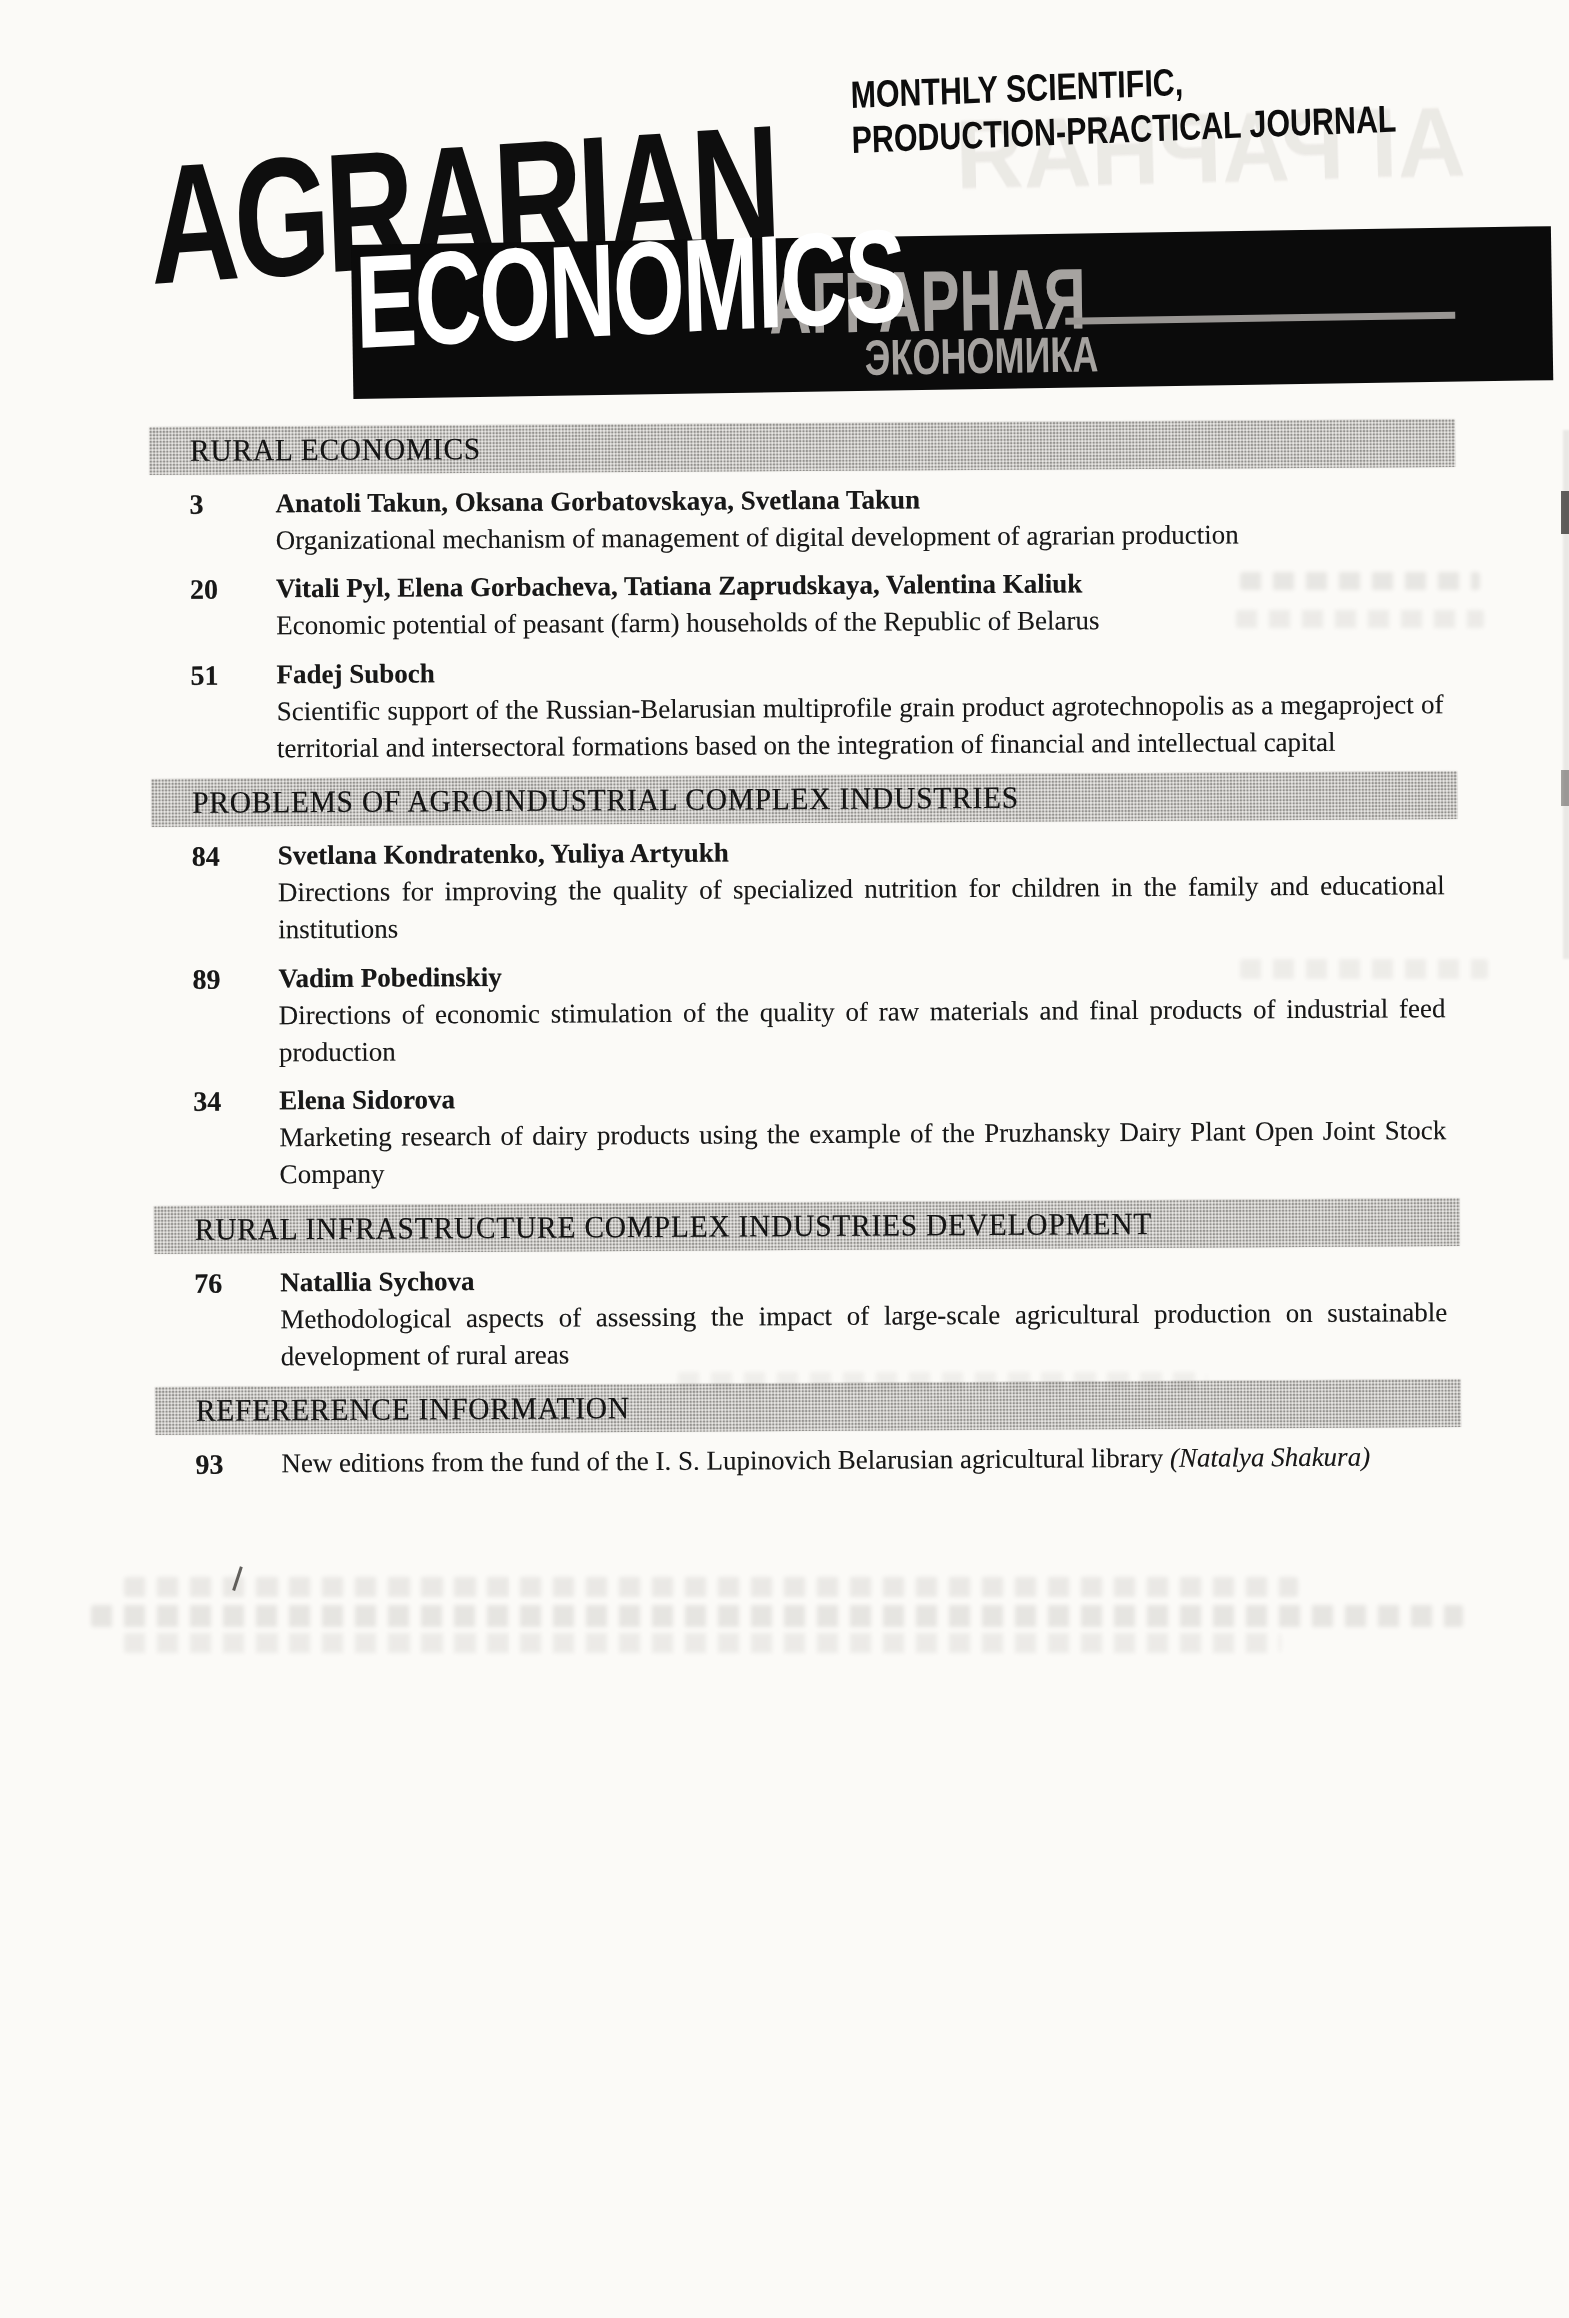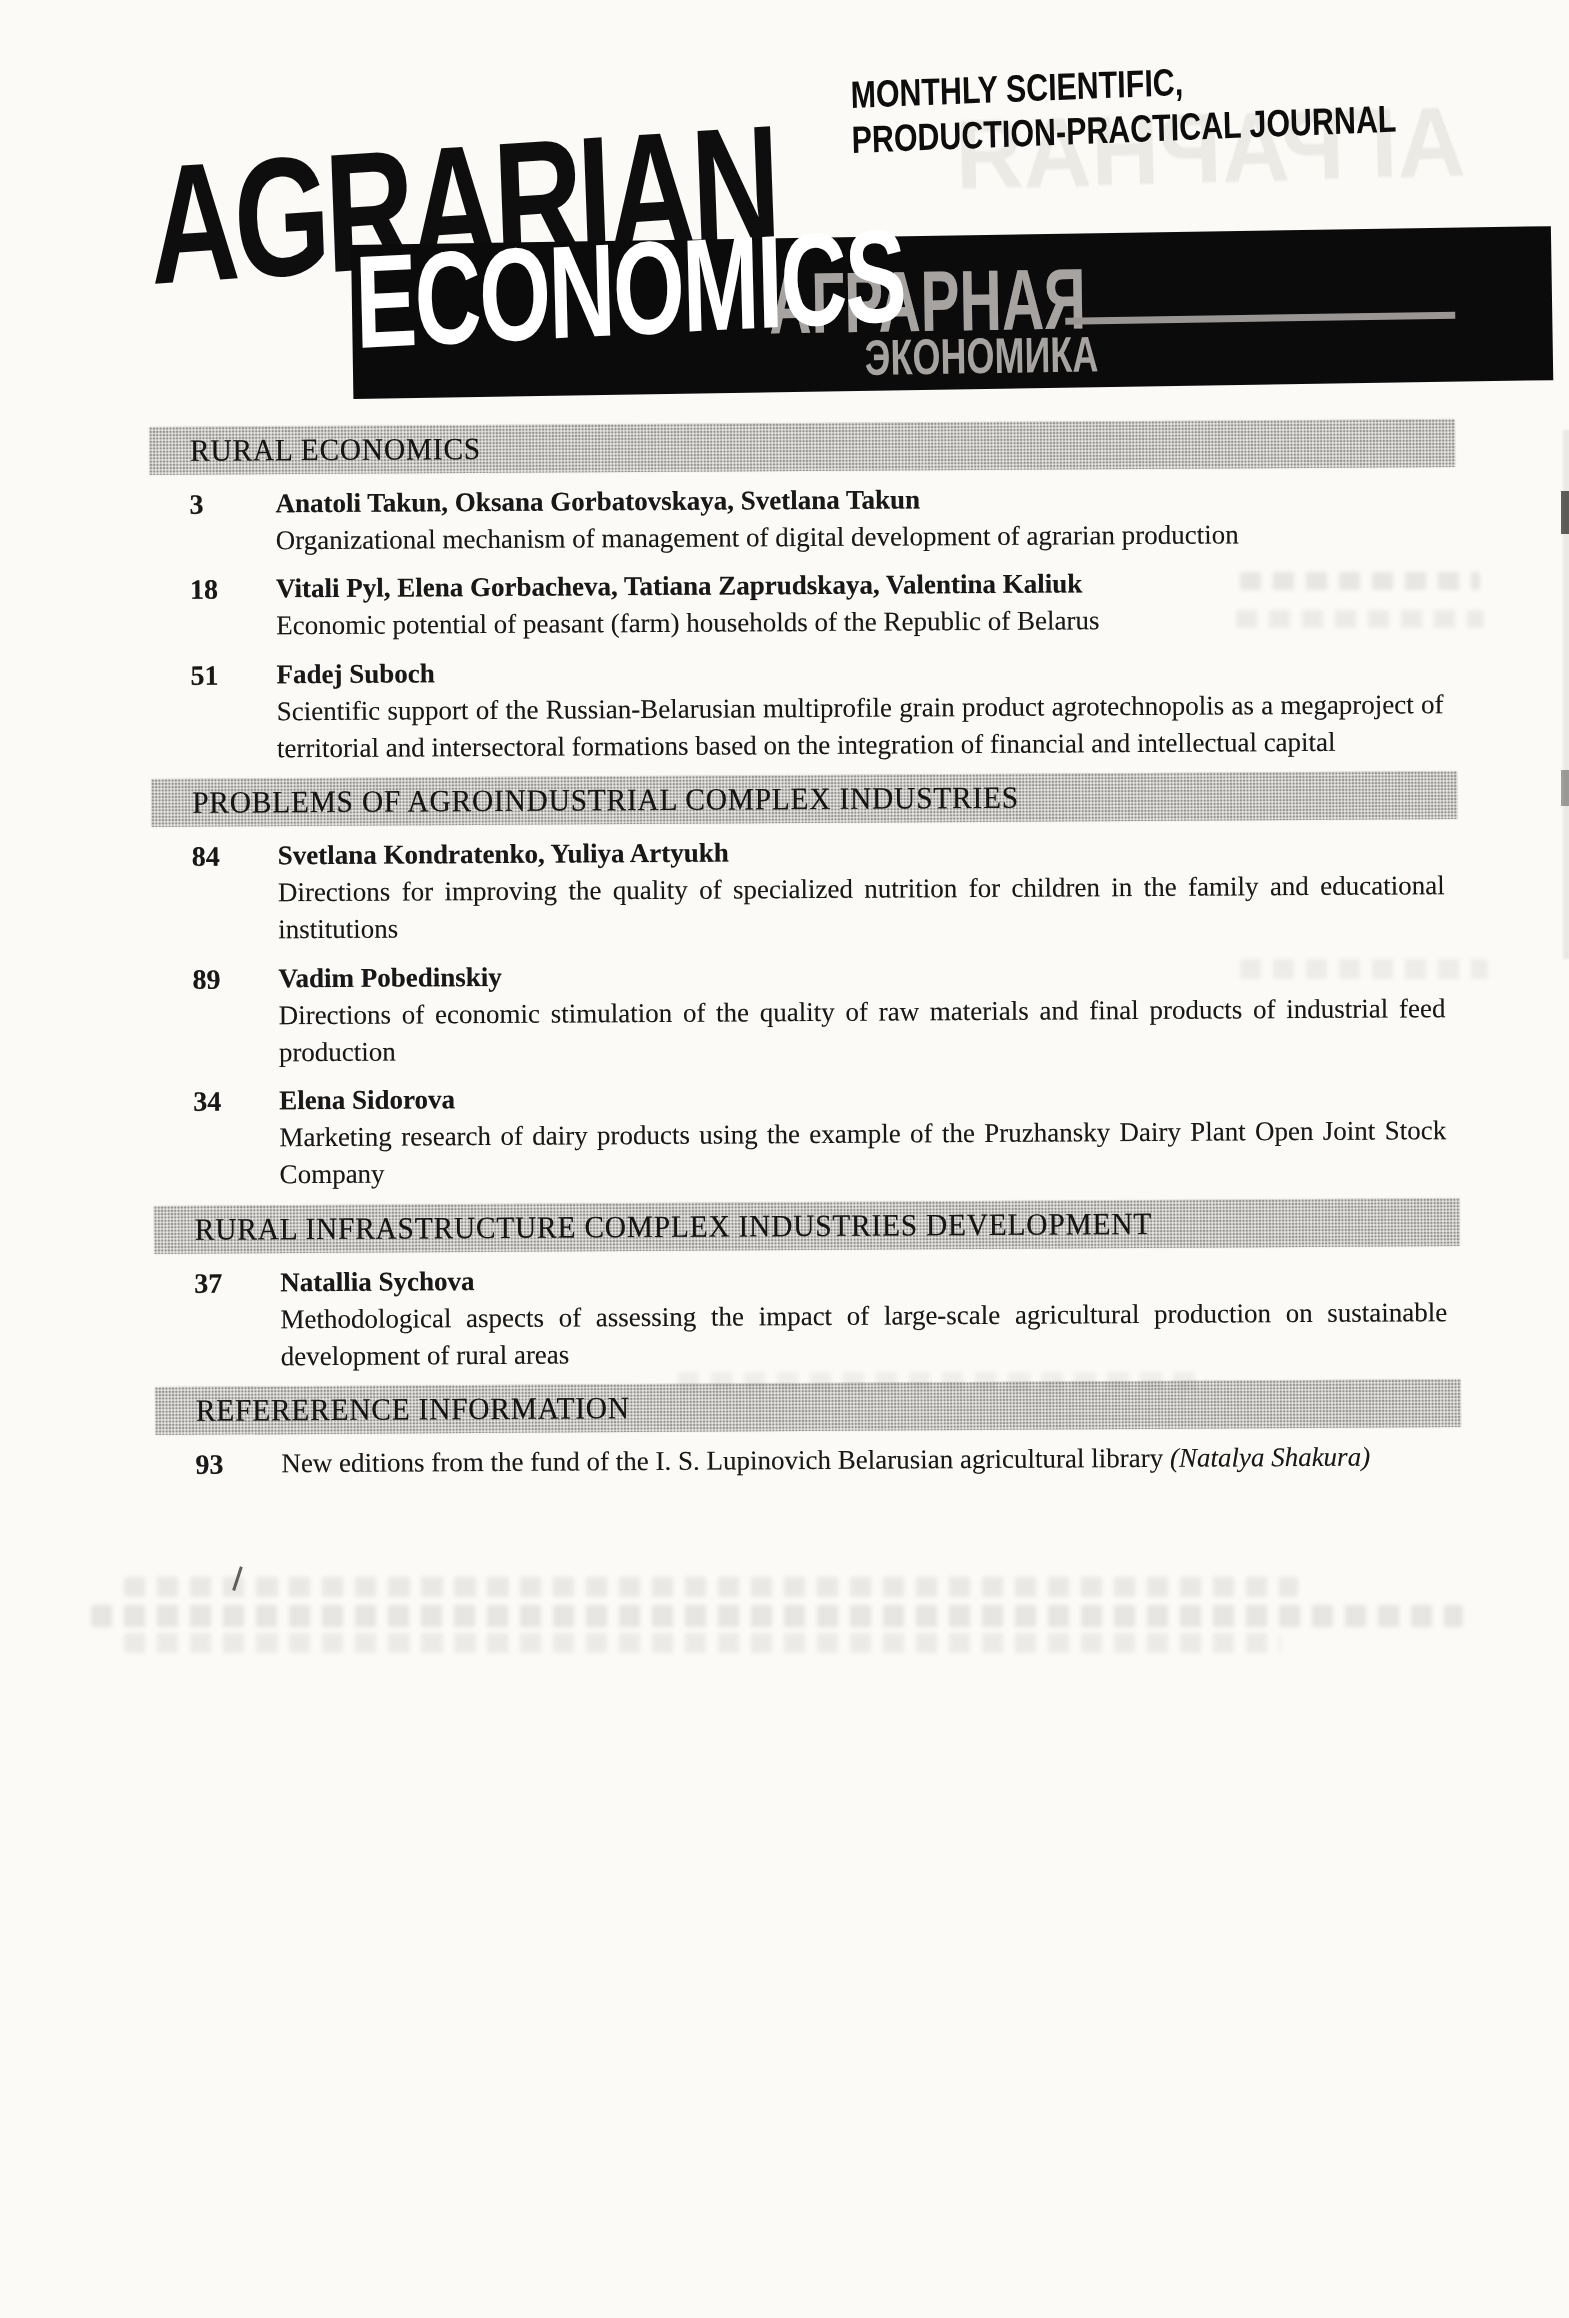--- a/index.html
+++ b/index.html
@@ -172,21 +172,21 @@
       <div class="section-heading">RURAL ECONOMICS</div>
     </div>
     <div class="entry">
       <div class="page-num">3</div>
       <div class="entry-text">
         <div class="authors">Anatoli Takun, Oksana Gorbatovskaya, Svetlana Takun</div>
         <div class="title">Organizational mechanism of management of digital development of agrarian production</div>
       </div>
     </div>
     <div class="entry">
-      <div class="page-num">18</div>
+      <div class="page-num">20</div>
       <div class="entry-text">
         <div class="authors">Vitali Pyl, Elena Gorbacheva, Tatiana Zaprudskaya, Valentina Kaliuk</div>
         <div class="title">Economic potential of peasant (farm) households of the Republic of Belarus</div>
       </div>
     </div>
     <div class="entry">
       <div class="page-num">51</div>
       <div class="entry-text">
         <div class="authors">Fadej Suboch</div>
         <div class="title">Scientific support of the Russian-Belarusian multiprofile grain product agrotechnopolis as a megaproject of territorial and intersectoral formations based on the integration of financial and intellectual capital</div>
@@ -213,21 +213,21 @@
       <div class="page-num">34</div>
       <div class="entry-text">
         <div class="authors">Elena Sidorova</div>
         <div class="title">Marketing research of dairy products using the example of the Pruzhansky Dairy Plant Open Joint Stock Company</div>
       </div>
     </div>
     <div class="section-band">
       <div class="section-heading">RURAL INFRASTRUCTURE COMPLEX INDUSTRIES DEVELOPMENT</div>
     </div>
     <div class="entry">
-      <div class="page-num">37</div>
+      <div class="page-num">76</div>
       <div class="entry-text">
         <div class="authors">Natallia Sychova</div>
         <div class="title">Methodological aspects of assessing the impact of large-scale agricultural production on sustainable development of rural areas</div>
       </div>
     </div>
     <div class="section-band">
       <div class="section-heading">REFERERENCE INFORMATION</div>
     </div>
     <div class="entry">
       <div class="page-num">93</div>

